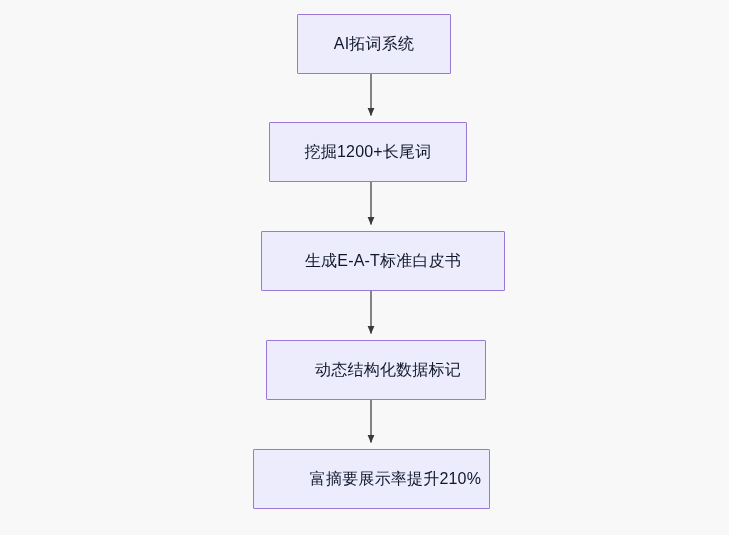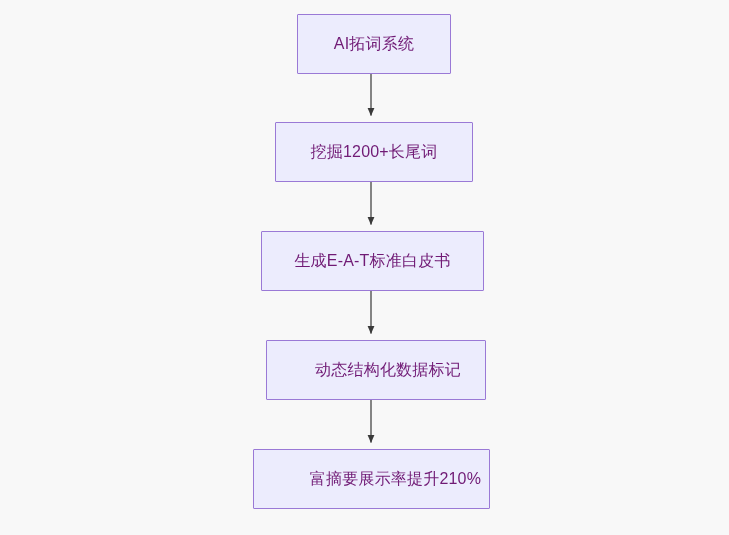--- a/index.html
+++ b/index.html
@@ -35,30 +35,30 @@
     align-items: center;
     justify-content: center;
     background: #ececfd;
     border: 1.6px solid #9a79d6;
     border-radius: 1px;
     z-index: 2;
   }
   .node-label {
     font-size: 16px;
     line-height: 1.2;
-    color: #701a75;
+    color: #0f172a;
     letter-spacing: 0.2px;
     white-space: nowrap;
     text-align: center;
     -webkit-font-smoothing: antialiased;
   }
   
   #node-0 { left: 297px; top: 14px;  width: 154px; height: 60px; }
-  #node-1 { left: 275px; top: 122px; width: 198px; height: 60px; }
-  #node-2 { left: 261px; top: 231px; width: 223px; height: 60px; }
+  #node-1 { left: 269px; top: 122px; width: 198px; height: 60px; }
+  #node-2 { left: 261px; top: 231px; width: 244px; height: 60px; }
   #node-3 { left: 266px; top: 340px; width: 220px; height: 60px; padding-left: 24px; }
   #node-4 { left: 253px; top: 449px; width: 237px; height: 60px; padding-left: 48px; }
 </style>
 </head>
 <body>
 
 <div id="flowchart-canvas">
 
   <svg id="edge-layer" viewBox="0 0 729 535" width="729" height="535" xmlns="http://www.w3.org/2000/svg">
     <defs>

